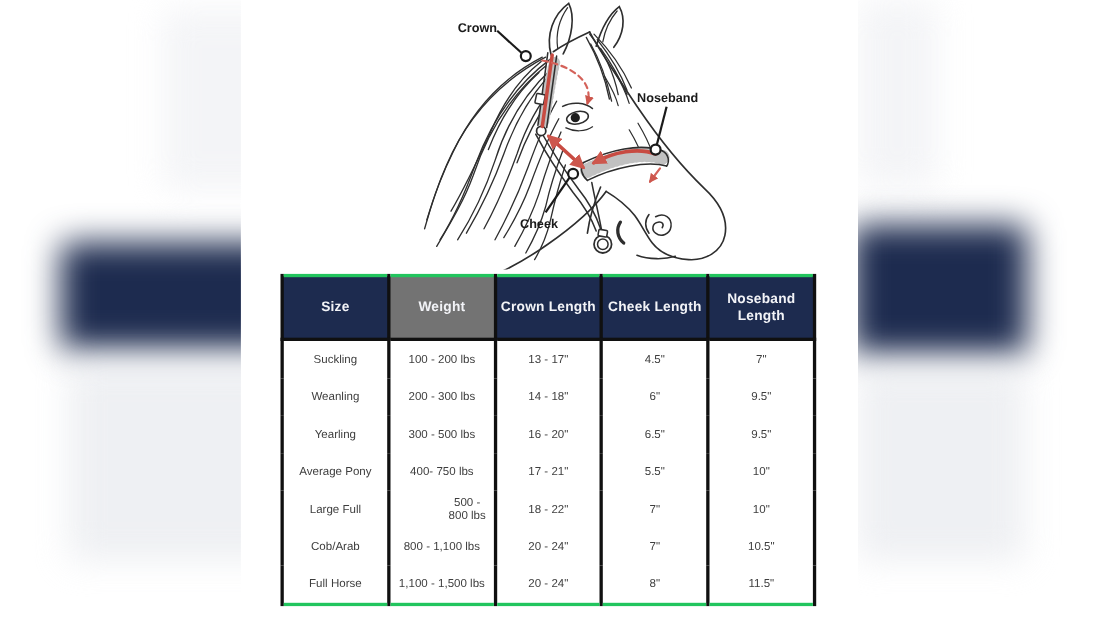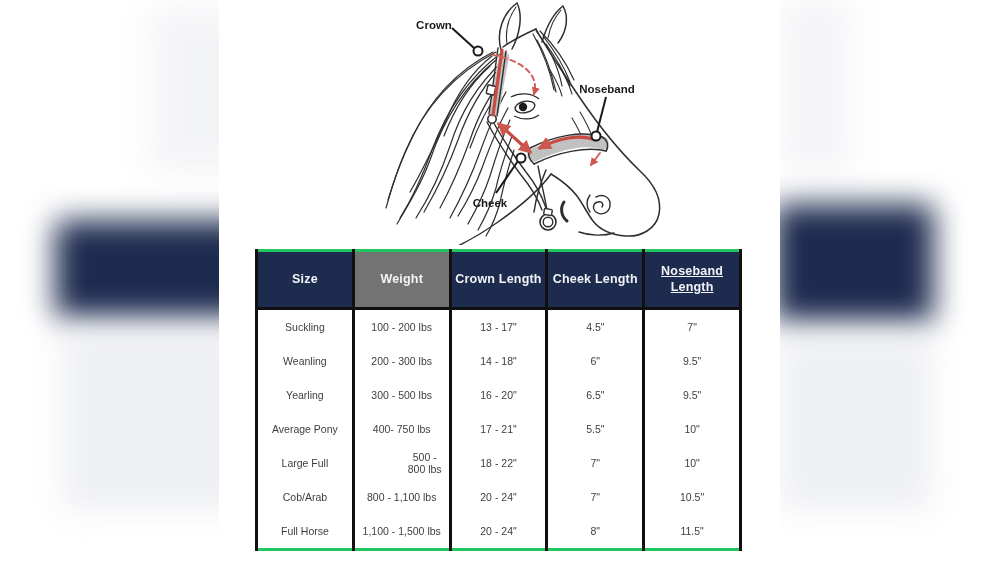--- a/index.html
+++ b/index.html
@@ -168,21 +168,21 @@
     </svg>
   </div>
 
   <table class="size-table">
     <thead>
       <tr>
           <th style="background: rgb(29, 43, 79); color: rgb(242, 243, 247);">Size</th>
           <th style="background: #737373; color: rgb(242, 243, 247); margin-top: 22px;">Weight</th>
           <th style="background: rgb(29, 43, 79); color: rgb(242, 243, 247);">Crown Length</th>
           <th style="background: rgb(29, 43, 79); color: rgb(242, 243, 247);">Cheek Length</th>
-          <th style="background: rgb(29, 43, 79); color: rgb(242, 243, 247); text-decoration: underline;">Noseband Length</th>
+          <th style="background: rgb(29, 43, 79); color: rgb(242, 243, 247);">Noseband Length</th>
         </tr>
     </thead>
     <tbody>
         <tr>
           <td style="color: rgb(62, 62, 62); margin-top: 36px;">Suckling</td>
           <td style="color: rgb(62, 62, 62);">100 - 200 lbs</td>
           <td style="color: rgb(62, 62, 62);">13 - 17"</td>
           <td style="color: rgb(62, 62, 62);">4.5"</td>
           <td style="color: rgb(62, 62, 62);">7"</td>
         </tr>

